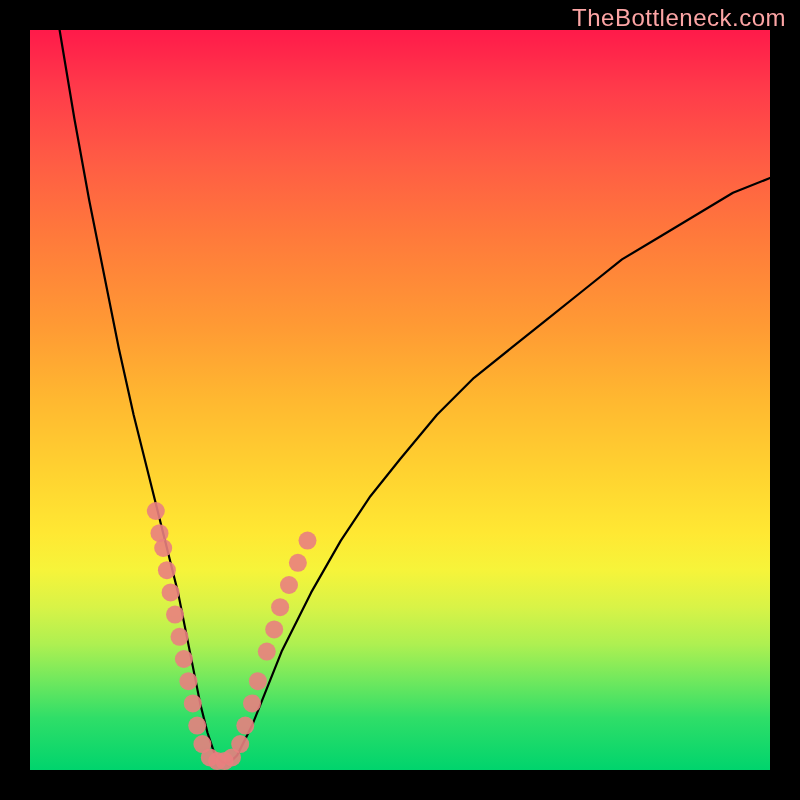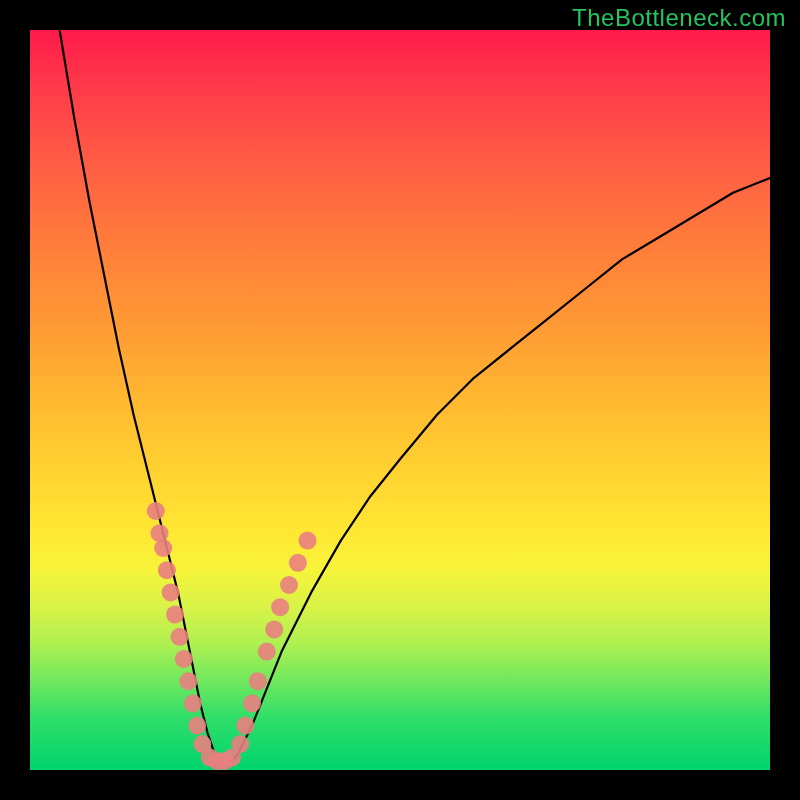--- a/index.html
+++ b/index.html
@@ -41,21 +41,21 @@
       #aef051 83%,
       #6fe85e 88%,
       #2fde68 93%,
       #00d46d 100%
     );
   }
   .watermark {
     position: absolute;
     top: 4px;
     right: 14px;
-    color: #22c55e;
+    color: #fca5a5;
     font-size: 24px;
     font-weight: 500;
     letter-spacing: 0.5px;
     user-select: none;
   }
   svg.overlay {
     position: absolute;
     top: 0;
     left: 0;
     width: 740px;

